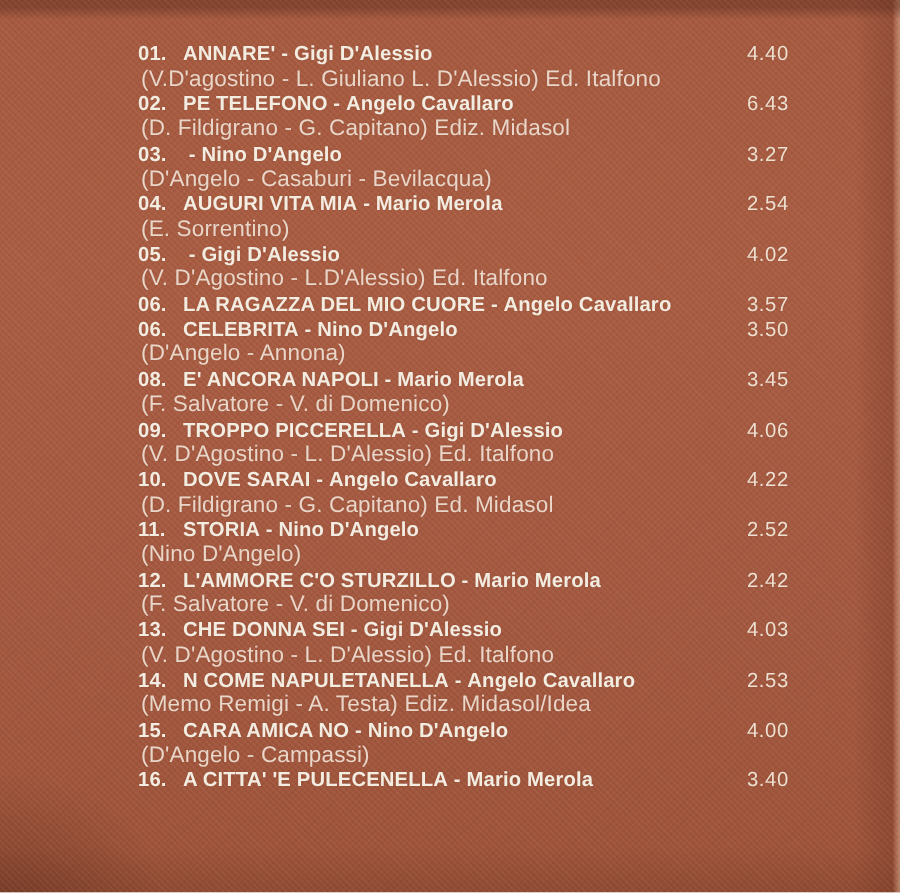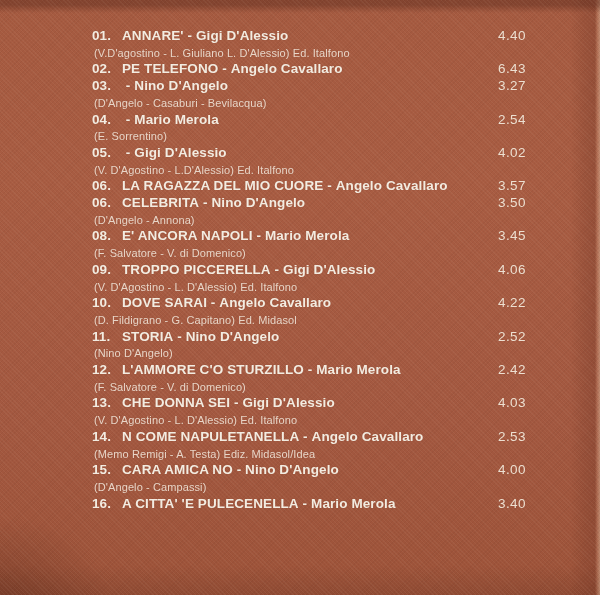--- a/index.html
+++ b/index.html
@@ -59,21 +59,21 @@
     white-space: nowrap;
     text-shadow: 0 0 1px rgba(120,60,40,.35);
   }
   .num {
     flex: none;
     width: 30px;
   }
   .line2 {
     padding-left: 94px;
     line-height: 16.7px;
-    font-size: 11px;
+    font-size: 15px;
     font-weight: normal;
     color: #e9d6c8;
     letter-spacing: .1px;
     white-space: nowrap;
     text-shadow: 0 0 1px rgba(120,60,40,.3);
   }
   .duration {
     position: absolute;
     left: 476px;
     top: 0;
@@ -103,36 +103,38 @@
       <div class="duration">4.40</div>
     </div>
 
     <div class="track">
       <div class="line1">
           <span class="num">02.</span>
           <span>PE TELEFONO</span>
           <span style="white-space:pre"> - </span>
           <span>Angelo Cavallaro</span>
         </div>
+      <div class="line2">(D. Fildigrano - G. Capitano) Ediz. Midasol</div>
       <div class="duration">6.43</div>
     </div>
 
     <div class="track">
       <div class="line1">
           <span class="num">03.</span>
           <span style="white-space:pre"> - </span>
           <span>Nino D'Angelo</span>
         </div>
       <div class="line2">(D'Angelo - Casaburi - Bevilacqua)</div>
       <div class="duration">3.27</div>
     </div>
 
     <div class="track">
       <div class="line1">
           <span class="num">04.</span>
+          <span>AUGURI VITA MIA</span>
           <span style="white-space:pre"> - </span>
           <span>Mario Merola</span>
         </div>
       <div class="line2">(E. Sorrentino)</div>
       <div class="duration">2.54</div>
     </div>
 
     <div class="track">
       <div class="line1">
           <span class="num">05.</span>

